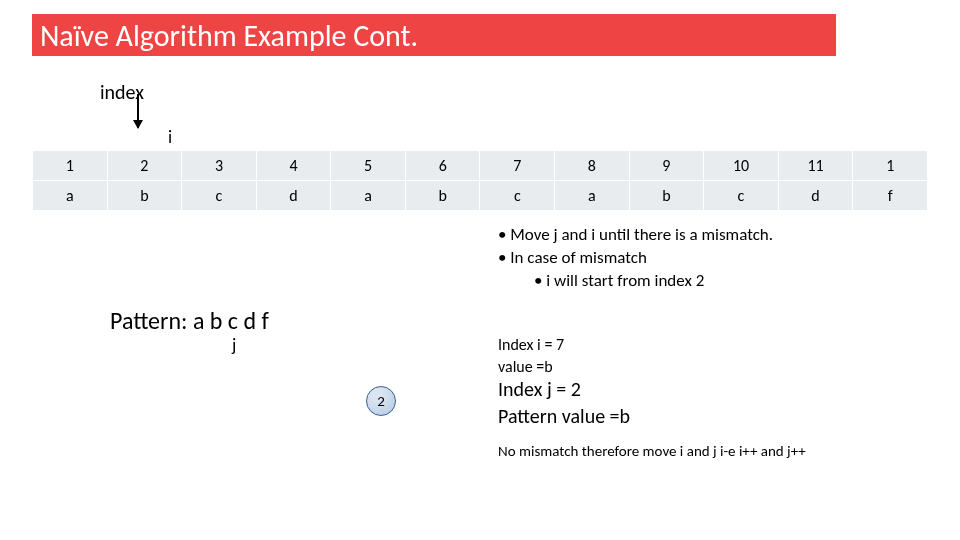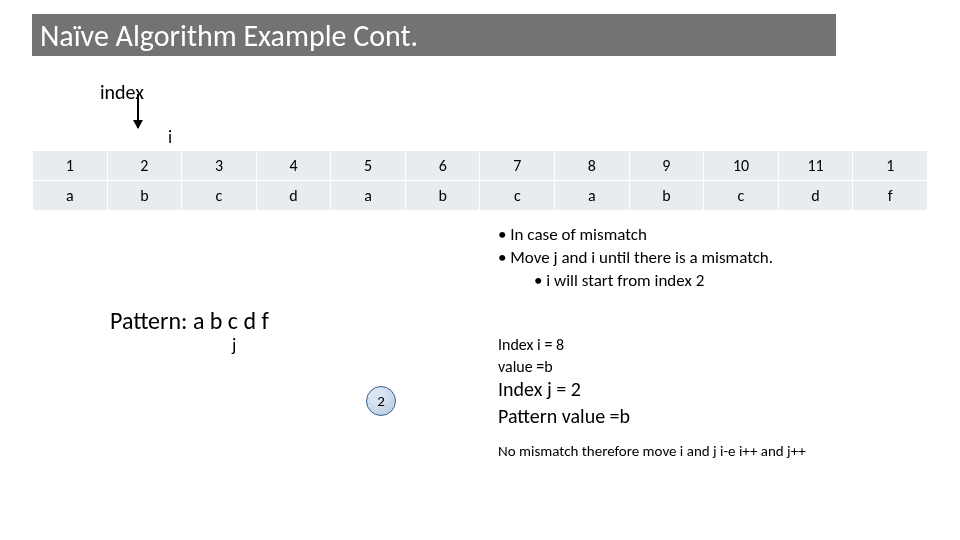--- a/index.html
+++ b/index.html
@@ -1,21 +1,21 @@
 <!DOCTYPE html>
 <html><head>
 <meta charset="utf-8">
 <style>
   * { box-sizing: border-box; margin: 0; padding: 0; }
   html, body { width: 960px; height: 540px; font-family: Calibri, Arial, sans-serif; background: #fff; color: #000; }
   .slide { position: relative; width: 960px; height: 540px; }
 
   .title-bar {
     position: absolute; left: 32px; top: 14px; width: 804px; height: 42px;
-    background: #737373; display: flex; align-items: center; padding-left: 8px;
+    background: #ef4444; display: flex; align-items: center; padding-left: 8px;
   }
   .title-bar span { color: #fff; font-size: 30px; font-weight: 400; }
 
   .index-label { position: absolute; left: 100px; top: 80px; font-size: 20px; text-align: center; }
   .arrow-down {
     position: absolute; left: 137px; top: 94px; width: 2px; height: 34px; background: #000;
   }
   .arrow-down::after {
     content: ''; position: absolute; left: -4px; bottom: -1px;
     border-left: 5px solid transparent; border-right: 5px solid transparent; border-top: 9px solid #000;
@@ -98,27 +98,27 @@
     </table>
 
   <div class="pattern">Pattern: a b c d f</div>
   <div class="j-label">j</div>
 
   <div class="circ">
     <span>2</span>
   </div>
 
   <div class="bullets">
+    <div class="l1 bul">Move j and i until there is a mismatch.</div>
     <div class="l1 bul">In case of mismatch</div>
-    <div class="l1 bul">Move j and i until there is a mismatch.</div>
     <div class="l2 bul">i will start from index 2</div>
   </div>
 
   <div class="status1">
-    <div>Index i = 8</div>
+    <div>Index i = 7</div>
     <div>value =b</div>
   </div>
   <div class="status2">
     <div>Index j = 2</div>
     <div>Pattern value =b</div>
   </div>
   <div class="status3">No mismatch therefore move i and j i-e i++ and j++</div>
 
 </div>
 

